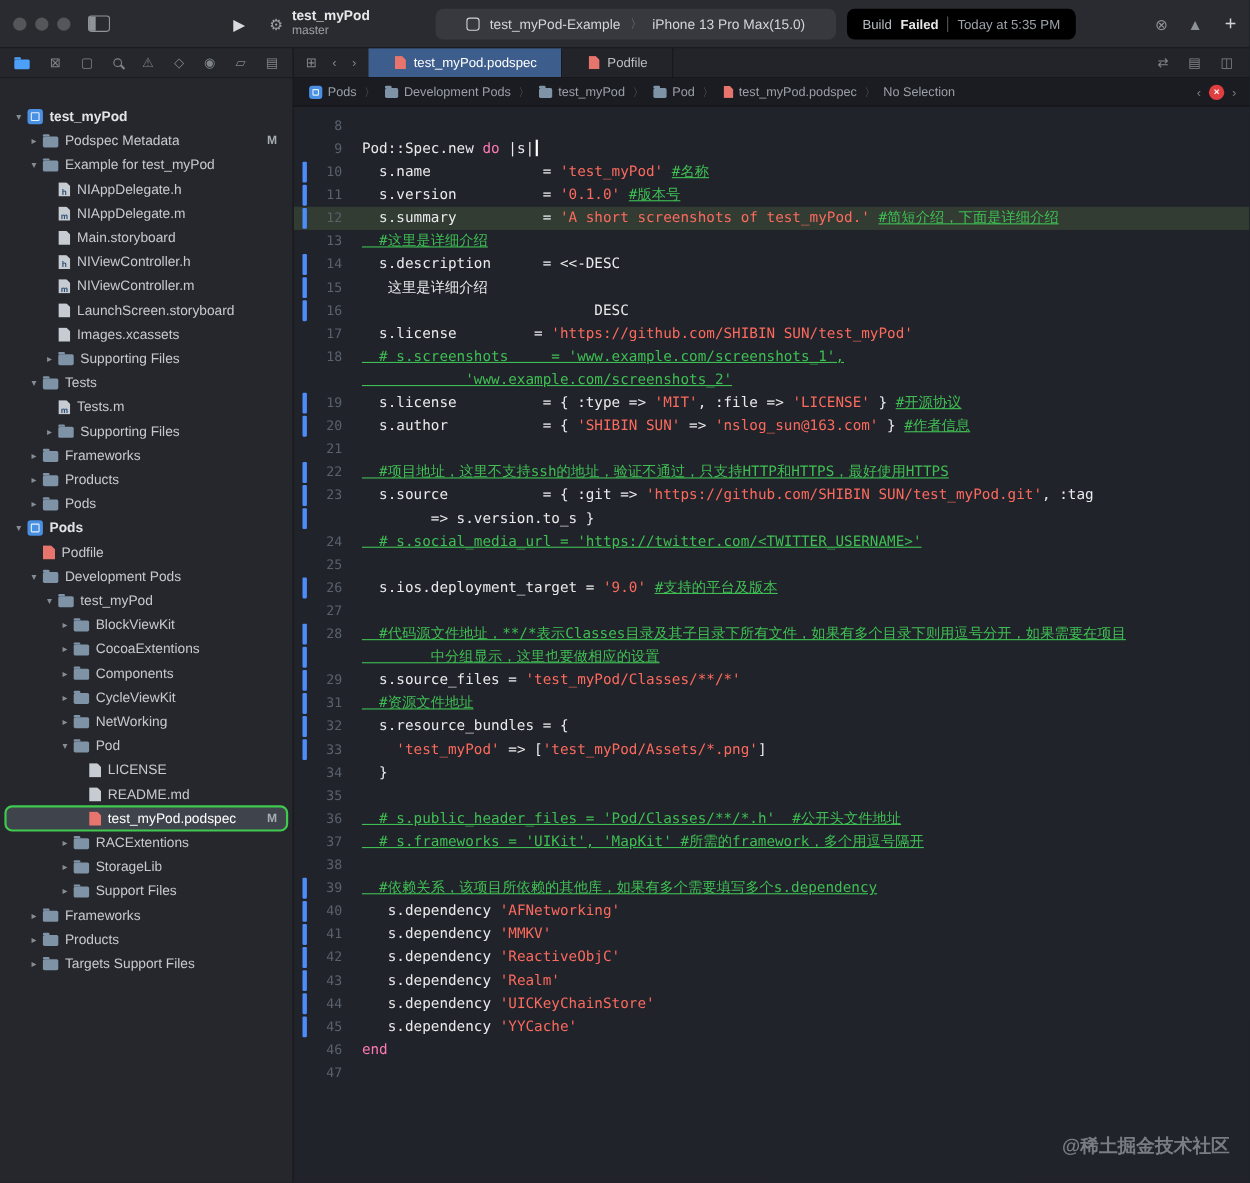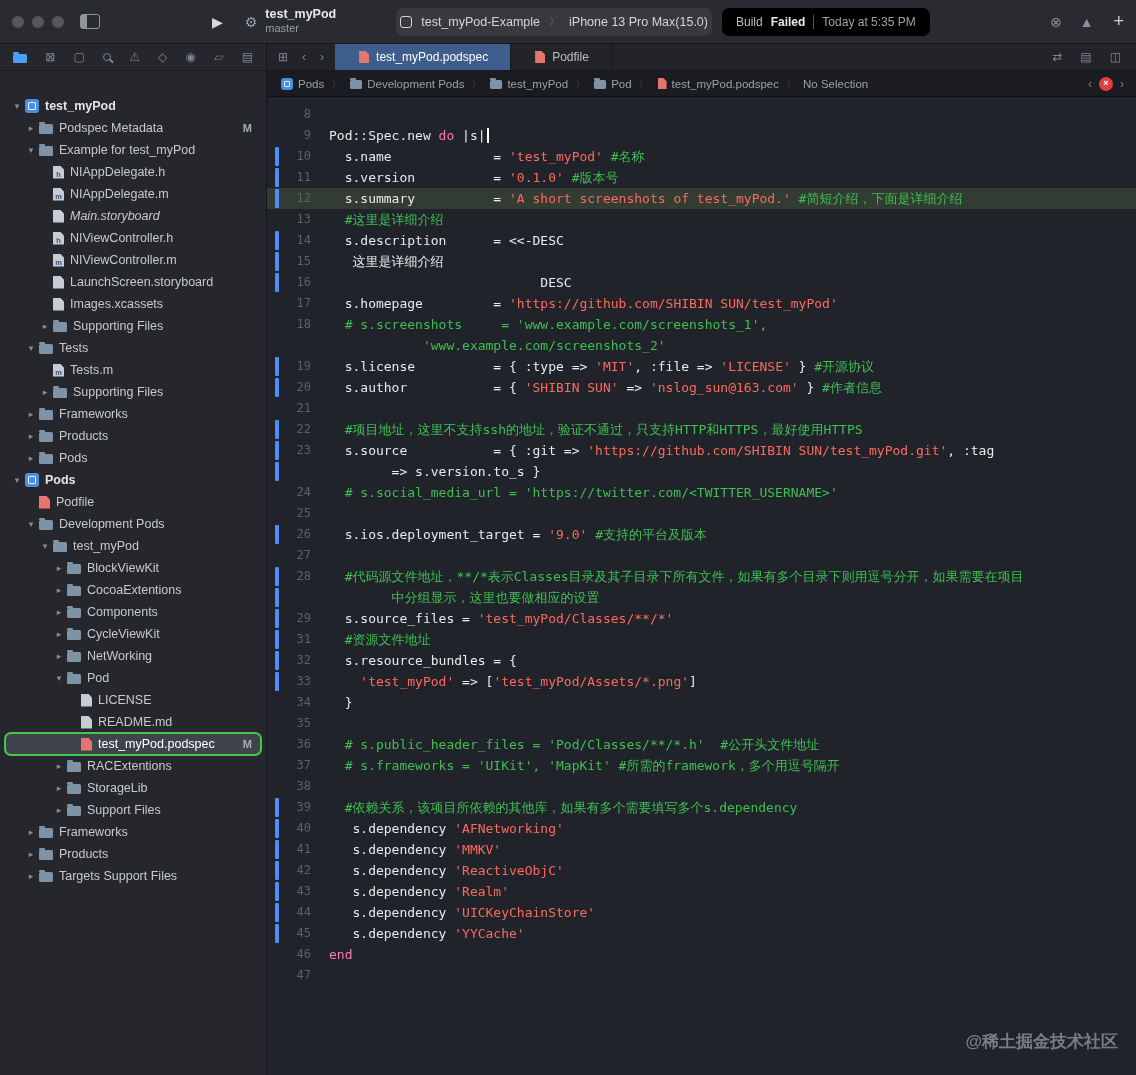--- a/index.html
+++ b/index.html
@@ -20,21 +20,21 @@
   .sb-toggle{width:20px;height:15px;border:1.5px solid #8f9499;border-radius:3px;
              position:relative;margin-right:112px;}
   .sb-toggle::before{content:'';position:absolute;left:0;top:0;bottom:0;width:6px;background:#8f9499;}
   .run{color:#d8dadd;font-size:14px;background:none;border:none;padding:0;margin-right:22px;cursor:default;}
   .proj-block{display:flex;align-items:center;gap:8px;margin-right:60px;}
   .proj-icon{color:#9aa0a6;font-size:14px;}
   .proj-texts{display:flex;flex-direction:column;line-height:1.2;}
   .proj-name{color:#e8e9eb;font-size:12.5px;font-weight:600;}
   .proj-branch{color:#9aa0a6;font-size:11px;}
   .scheme-pill{height:28px;background:#38393f;border-radius:7px;display:flex;align-items:center;
-               padding:0 4px;gap:9px;color:#d3d5d9;font-size:12.5px;white-space:nowrap;}
+               padding:0 28px;gap:9px;color:#d3d5d9;font-size:12.5px;white-space:nowrap;}
   .app-ic{width:12px;height:12px;border:1.5px solid #cfd2d6;border-radius:3px;flex:none;}
   .chev{color:#777c83;font-size:11px;}
   .status-pill{height:28px;background:#000000;border-radius:7px;display:flex;align-items:center;
                padding:0 14px;gap:8px;font-size:12px;margin-left:10px;white-space:nowrap;}
   .st-build{color:#b9bdc2;}
   .st-result{color:#e6e7e9;font-weight:600;}
   .st-sep{width:1px;height:14px;background:#54565c;}
   .st-time{color:#9ea3a9;}
   .tb-right{margin-left:auto;display:flex;align-items:center;gap:20px;color:#8d9298;font-size:14px;}
   .plus{font-size:18px;color:#cfd2d6;}
@@ -104,21 +104,21 @@
   
   .codewrap{flex:1;background:#20232a;overflow:hidden;padding-top:7px;position:relative;
             font-family:"DejaVu Sans Mono",monospace;}
   .crow{display:flex;height:21px;line-height:21px;position:relative;white-space:pre;}
   .crow.cur{background:#323c33;}
   .chbar{position:absolute;left:8px;top:1px;bottom:1px;width:4px;background:var(--chg);border-radius:1px;}
   .ln{width:44px;flex:none;text-align:right;color:#5a616b;font-size:12px;}
   .ct{padding-left:18px;font-size:13px;color:#e9eaec;}
   .t-p{color:#e9eaec;}
   .t-s{color:var(--str);}
-  .t-c{color:var(--com);}
+  .t-c{color:var(--com);text-decoration:underline;}
   .t-k{color:var(--kw);}
   .caret{display:inline-block;width:2px;height:15px;background:#ffffff;vertical-align:-3px;margin-left:1px;}
 
   .watermark{position:absolute;right:18px;bottom:22px;color:#888d93;font-size:17px;
              font-weight:600;opacity:.85;}
 </style>
 </head>
 <body>
 
 <div class="window">
@@ -199,21 +199,21 @@
             <span class="lbl">NIAppDelegate.h</span>
           </div>
           <div class="trow" style="padding-left: 34px;">
             <span class="disc"></span>
             <span class="ico filedoc">
               <span class="doc"></span>
               <span class="ltr">m</span>
             </span>
             <span class="lbl">NIAppDelegate.m</span>
           </div>
-          <div class="trow" style="padding-left: 34px; font-style: italic;">
+          <div class="trow" style="padding-left: 34px;">
             <span class="disc"></span>
             <span class="ico filedoc">
               <span class="doc"></span>
             </span>
             <span class="lbl">Main.storyboard</span>
           </div>
           <div class="trow" style="padding-left: 34px;">
             <span class="disc"></span>
             <span class="ico filedoc">
               <span class="doc"></span>
@@ -460,21 +460,21 @@
       <div class="codewrap" id="code">
           <div class="crow"><span class="ln">8</span><span class="ct"></span></div>
           <div class="crow"><span class="ln">9</span><span class="ct"><span class="t-p">Pod::Spec.new </span><span class="t-k">do</span><span class="t-p"> |s|</span><span class="caret"></span></span></div>
           <div class="crow"><span class="chbar"></span><span class="ln">10</span><span class="ct"><span class="t-p">  s.name             = </span><span class="t-s">'test_myPod'</span><span class="t-p"> </span><span class="t-c">#名称</span></span></div>
           <div class="crow"><span class="chbar"></span><span class="ln">11</span><span class="ct"><span class="t-p">  s.version          = </span><span class="t-s">'0.1.0'</span><span class="t-p"> </span><span class="t-c">#版本号</span></span></div>
           <div class="crow cur"><span class="chbar"></span><span class="ln">12</span><span class="ct"><span class="t-p">  s.summary          = </span><span class="t-s">'A short screenshots of test_myPod.'</span><span class="t-p"> </span><span class="t-c">#简短介绍，下面是详细介绍</span></span></div>
           <div class="crow"><span class="ln">13</span><span class="ct"><span class="t-c">  #这里是详细介绍</span></span></div>
           <div class="crow"><span class="chbar"></span><span class="ln">14</span><span class="ct"><span class="t-p">  s.description      = &lt;&lt;-DESC</span></span></div>
           <div class="crow"><span class="chbar"></span><span class="ln">15</span><span class="ct"><span class="t-p">   这里是详细介绍</span></span></div>
           <div class="crow"><span class="chbar"></span><span class="ln">16</span><span class="ct"><span class="t-p">                           DESC</span></span></div>
-          <div class="crow"><span class="ln">17</span><span class="ct"><span class="t-p">  s.homepage         = </span><span class="t-s">'https://github.com/SHIBIN SUN/test_myPod'</span></span></div>
+          <div class="crow"><span class="ln">17</span><span class="ct"><span class="t-p">  s.license         = </span><span class="t-s">'https://github.com/SHIBIN SUN/test_myPod'</span></span></div>
           <div class="crow"><span class="ln">18</span><span class="ct"><span class="t-c">  # s.screenshots     = 'www.example.com/screenshots_1',</span></span></div>
           <div class="crow"><span class="ln"></span><span class="ct"><span class="t-c">            'www.example.com/screenshots_2'</span></span></div>
           <div class="crow"><span class="chbar"></span><span class="ln">19</span><span class="ct"><span class="t-p">  s.license          = { :type =&gt; </span><span class="t-s">'MIT'</span><span class="t-p">, :file =&gt; </span><span class="t-s">'LICENSE'</span><span class="t-p"> } </span><span class="t-c">#开源协议</span></span></div>
           <div class="crow"><span class="chbar"></span><span class="ln">20</span><span class="ct"><span class="t-p">  s.author           = { </span><span class="t-s">'SHIBIN SUN'</span><span class="t-p"> =&gt; </span><span class="t-s">'nslog_sun@163.com'</span><span class="t-p"> } </span><span class="t-c">#作者信息</span></span></div>
           <div class="crow"><span class="ln">21</span><span class="ct"></span></div>
           <div class="crow"><span class="chbar"></span><span class="ln">22</span><span class="ct"><span class="t-c">  #项目地址，这里不支持ssh的地址，验证不通过，只支持HTTP和HTTPS，最好使用HTTPS</span></span></div>
           <div class="crow"><span class="chbar"></span><span class="ln">23</span><span class="ct"><span class="t-p">  s.source           = { :git =&gt; </span><span class="t-s">'https://github.com/SHIBIN SUN/test_myPod.git'</span><span class="t-p">, :tag</span></span></div>
           <div class="crow"><span class="chbar"></span><span class="ln"></span><span class="ct"><span class="t-p">        =&gt; s.version.to_s }</span></span></div>
           <div class="crow"><span class="ln">24</span><span class="ct"><span class="t-c">  # s.social_media_url = 'https://twitter.com/&lt;TWITTER_USERNAME&gt;'</span></span></div>
           <div class="crow"><span class="ln">25</span><span class="ct"></span></div>

